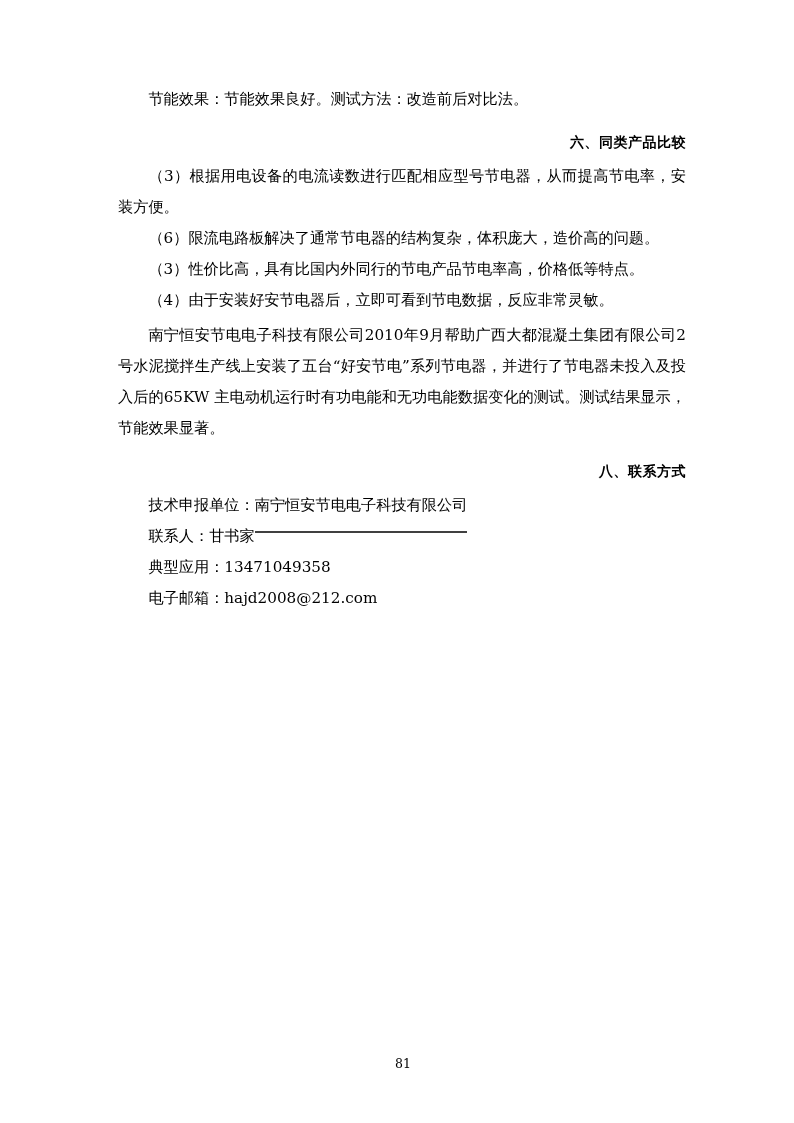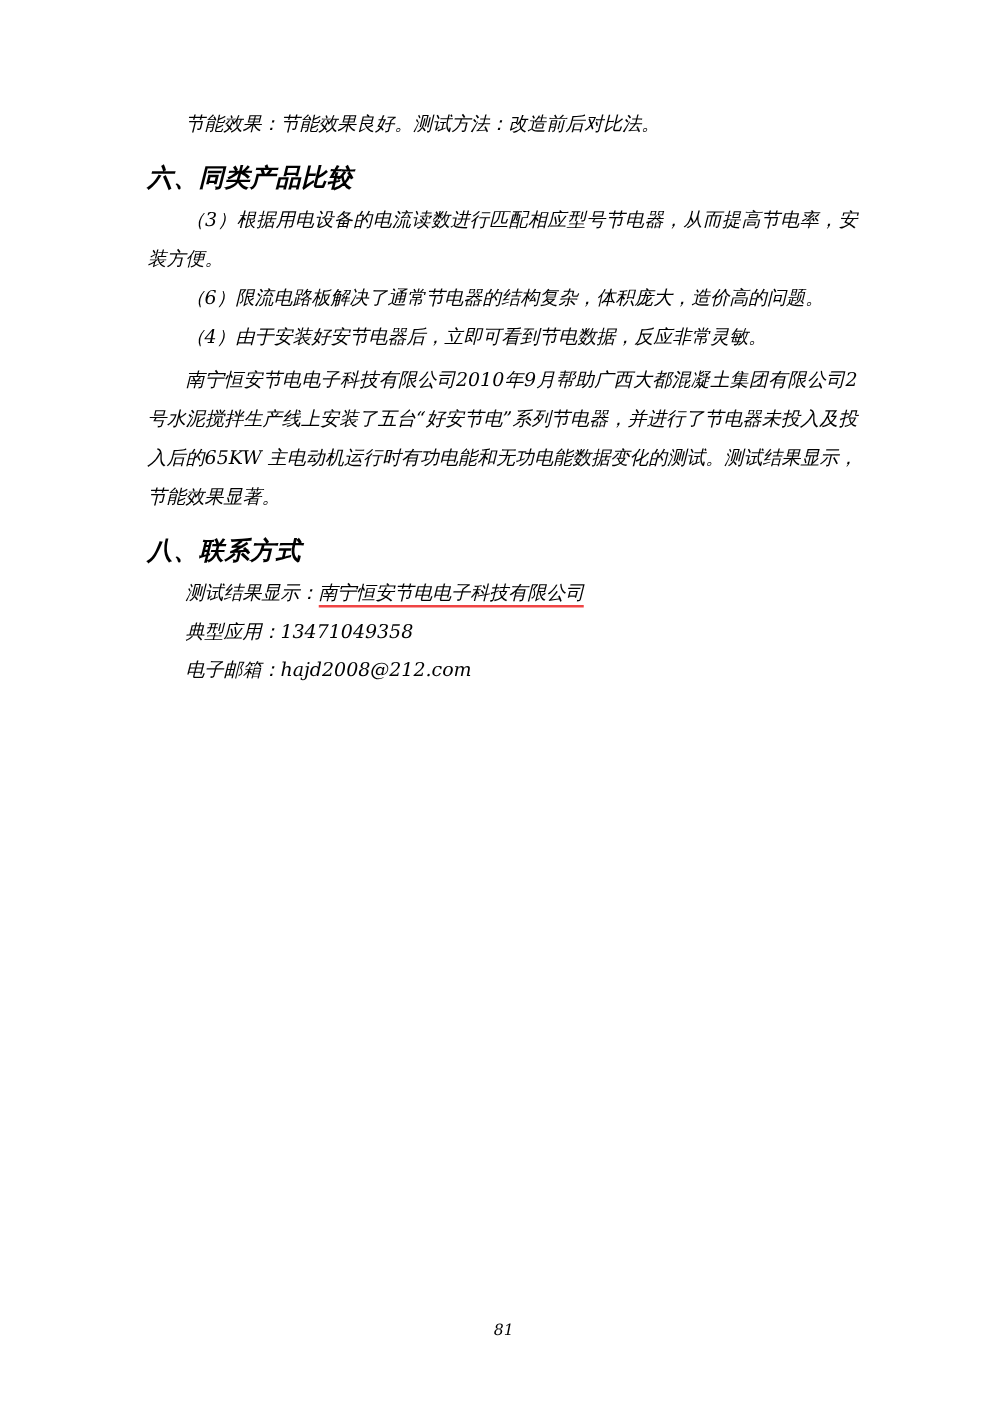--- a/index.html
+++ b/index.html
@@ -14,55 +14,55 @@
     color: #000000;
     position: relative;
     overflow: hidden;
   }
   .page {
     position: relative;
     width: 794px;
     height: 1123px;
     box-sizing: border-box;
     padding: 84px 108px 0 118px;
-    font-style: italic;
   }
   .para {
     font-size: 15.2px;
     line-height: 31px;
     text-align: justify;
     text-justify: inter-ideograph;
     margin: 0;
   }
   .indent {
     text-indent: 2em;
   }
   .heading {
     font-family: "DejaVu Sans", "Liberation Sans", sans-serif;
-    font-size: 20px;
+    font-size: 14px;
     font-weight: bold;
     line-height: 34px;
     margin: 6px 0 2px 0;
     letter-spacing: 0.5px;
+    text-align: right;
   }
   .heading-inner {
     display: inline-block;
   }
   .contact-block {
     margin-top: 2px;
   }
   .contact-line {
     font-size: 15.2px;
     line-height: 31px;
     padding-left: 2em;
     white-space: nowrap;
   }
   .underline-red {
-    border-bottom: 2px solid #ef4444;
-    padding-bottom: 1px;
+    border-bottom: 2px solid #404040;
+    padding-bottom: 17px;
   }
   .spacer-sm { height: 4px; }
   .page-number {
     position: absolute;
     left: 12px;
     right: 0;
     top: 1056px;
     text-align: center;
     font-size: 12.5px;
     font-family: "DejaVu Serif", "Liberation Serif", serif;
@@ -76,36 +76,40 @@
   <p class="para indent">节能效果：节能效果良好。测试方法：改造前后对比法。</p>
 
   <div class="spacer-sm"></div>
 
   <h2 class="heading">
     <span class="heading-inner">六、同类产品比较</span>
   </h2>
 
   <p class="para indent">（3）根据用电设备的电流读数进行匹配相应型号节电器，从而提高节电率，安装方便。</p>
   <p class="para indent">（6）限流电路板解决了通常节电器的结构复杂，体积庞大，造价高的问题。</p>
+  <p class="para indent">（3）性价比高，具有比国内外同行的节电产品节电率高，价格低等特点。</p>
   <p class="para indent">（4）由于安装好安节电器后，立即可看到节电数据，反应非常灵敏。</p>
 
   <div class="spacer-sm"></div>
 
 
   <p class="para indent">南宁恒安节电电子科技有限公司2010年9月帮助广西大都混凝土集团有限公司2号水泥搅拌生产线上安装了五台“好安节电”系列节电器，并进行了节电器未投入及投入后的65KW 主电动机运行时有功电能和无功电能数据变化的测试。测试结果显示，节能效果显著。</p>
 
   <div class="spacer-sm"></div>
 
   <h2 class="heading">
     <span class="heading-inner">八、联系方式</span>
   </h2>
 
   <div class="contact-block">
     <div class="contact-line">
-      <span>测试结果显示：</span><span class="underline-red">南宁恒安节电电子科技有限公司</span>
+      <span>技术申报单位：</span><span class="underline-red">南宁恒安节电电子科技有限公司</span>
+    </div>
+    <div class="contact-line">
+      <span>联系人：</span><span>甘书家</span>
     </div>
     <div class="contact-line">
       <span>典型应用：</span><span>13471049358</span>
     </div>
     <div class="contact-line">
       <span>电子邮箱：</span><span>hajd2008@212.com</span>
     </div>
   </div>
 
   <div class="page-number">81</div>

